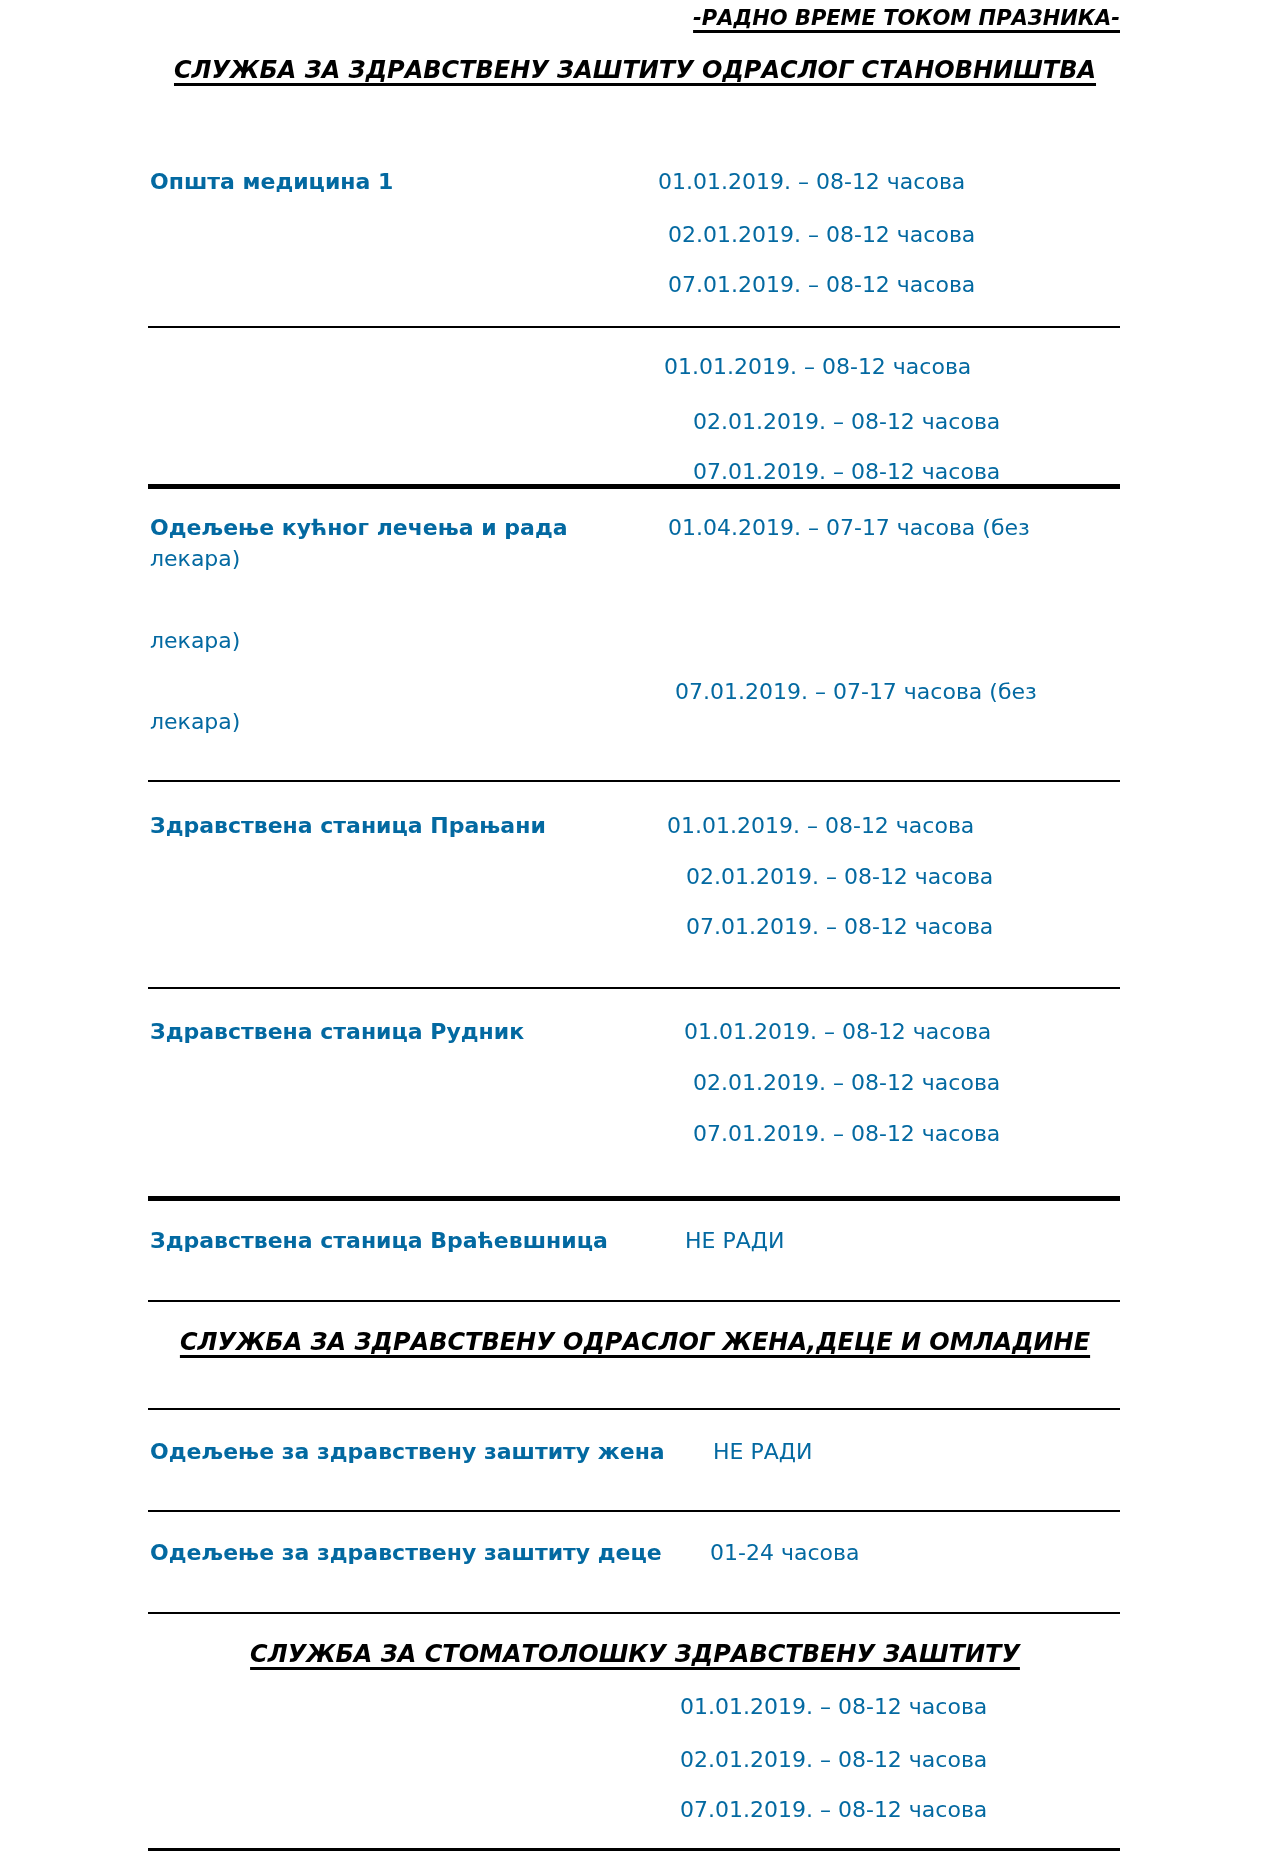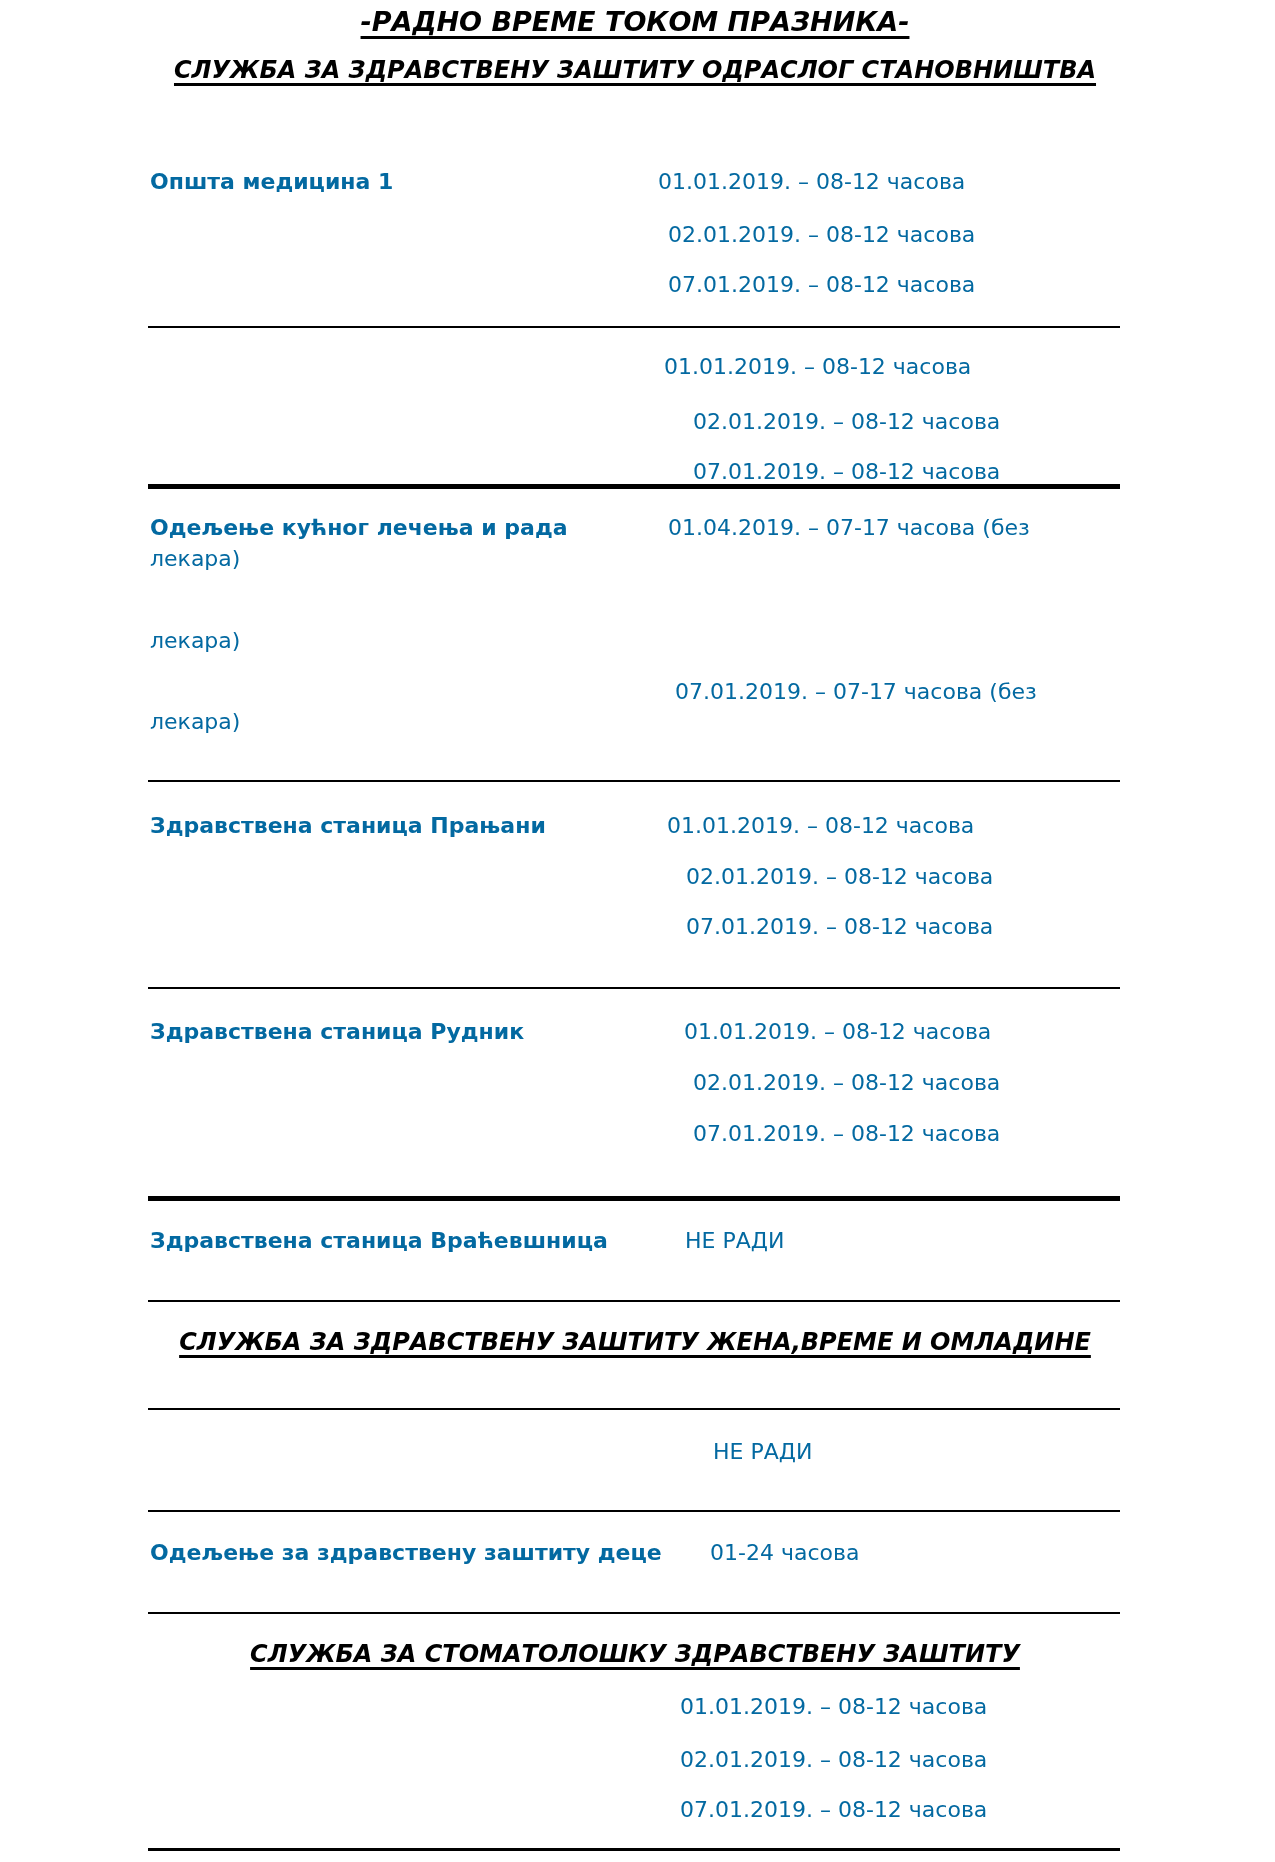--- a/index.html
+++ b/index.html
@@ -29,21 +29,21 @@
     font-weight: bold;
     font-style: italic;
     font-size: 24px;
     line-height: 1.2;
     white-space: nowrap;
     text-decoration: underline;
     text-decoration-thickness: 2.5px;
     text-underline-offset: 5px;
     color: #000000;
   }
-  .title { font-size: 27px; }
+  .title { font-size: 21px; text-align: right; }
   .rule {
     position: absolute;
     left: 148px;
     width: 972px;
     height: 0;
     border-top: 2.5px solid #000000;
   }
   .rule.thick { border-top-width: 5px; }
   .rule.end   { border-top-width: 3px; }
 </style>
@@ -92,24 +92,25 @@
   <div class="t" style="top:1069px; left:693px">02.01.2019. – 08-12 часова</div>
   <div class="t" style="top:1120px; left:693px">07.01.2019. – 08-12 часова</div>
 
   <div class="rule thick" style="top:1196px"></div>
 
   <div class="t lbl" style="top:1227px; left:150px">Здравствена станица Враћевшница</div>
   <div class="t" style="top:1227px; left:685px">НЕ РАДИ</div>
 
   <div class="rule" style="top:1300px"></div>
 
-  <div class="hdr" style="top:1328px">СЛУЖБА ЗА ЗДРАВСТВЕНУ ЗАШТИТУ ЖЕНА,ВРЕМЕ И ОМЛАДИНЕ</div>
+  <div class="hdr" style="top:1328px">СЛУЖБА ЗА ЗДРАВСТВЕНУ ОДРАСЛОГ ЖЕНА,ДЕЦЕ И ОМЛАДИНЕ</div>
 
   <div class="rule" style="top:1408px"></div>
 
+  <div class="t lbl" style="top:1438px; left:150px">Одељење за здравствену заштиту жена</div>
   <div class="t" style="top:1438px; left:713px">НЕ РАДИ</div>
 
   <div class="rule" style="top:1510px"></div>
 
   <div class="t lbl" style="top:1539px; left:150px">Одељење за здравствену заштиту деце</div>
   <div class="t" style="top:1539px; left:710px">01-24 часова</div>
 
   <div class="rule" style="top:1612px"></div>
 
   <div class="hdr" style="top:1640px">СЛУЖБА ЗА СТОМАТОЛОШКУ ЗДРАВСТВЕНУ ЗАШТИТУ</div>

